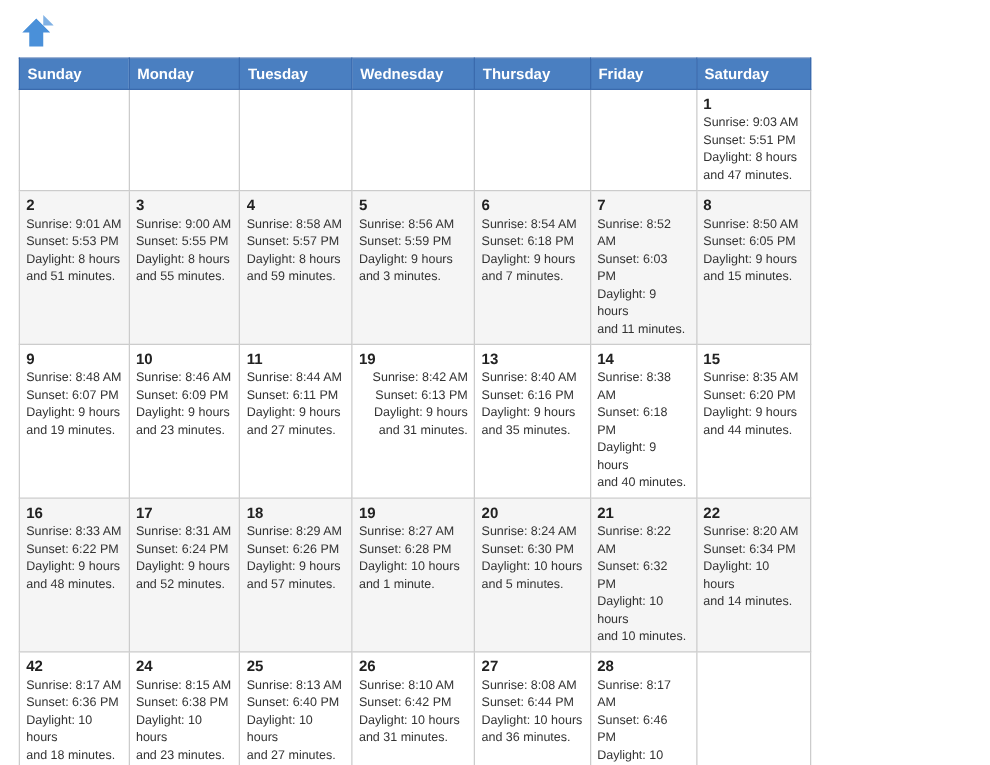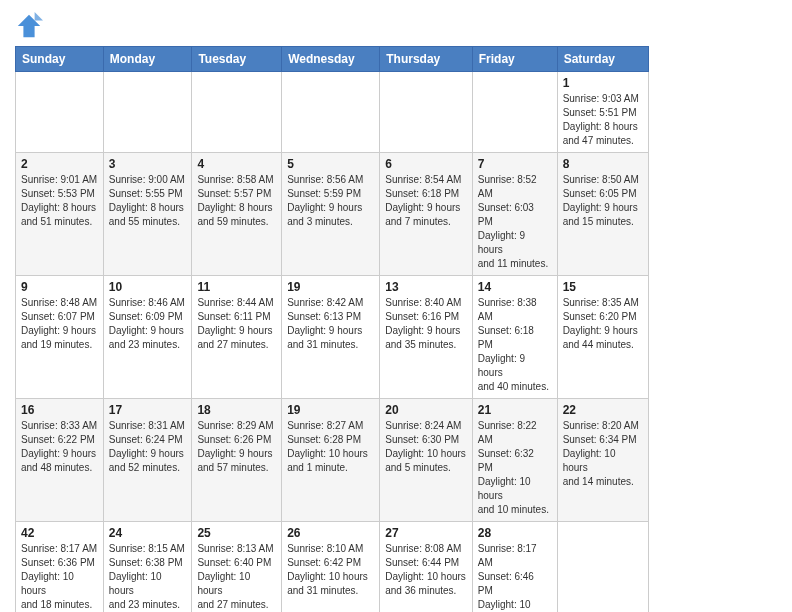--- a/index.html
+++ b/index.html
@@ -216,21 +216,21 @@
           </td>
           <td>
             <span class="day-number">11</span>
             <div class="day-info" style="white-space: pre-line;">Sunrise: 8:44 AM
 Sunset: 6:11 PM
 Daylight: 9 hours
 and 27 minutes.</div>
           </td>
           <td>
             <span class="day-number">19</span>
-            <div class="day-info" style="white-space: pre-line;">Sunrise: 8:42 AM
+            <div class="day-info" style="white-space: pre-line; text-align: right;">Sunrise: 8:42 AM
 Sunset: 6:13 PM
 Daylight: 9 hours
 and 31 minutes.</div>
           </td>
           <td>
             <span class="day-number">13</span>
             <div class="day-info" style="white-space: pre-line;">Sunrise: 8:40 AM
 Sunset: 6:16 PM
 Daylight: 9 hours
 and 35 minutes.</div>

